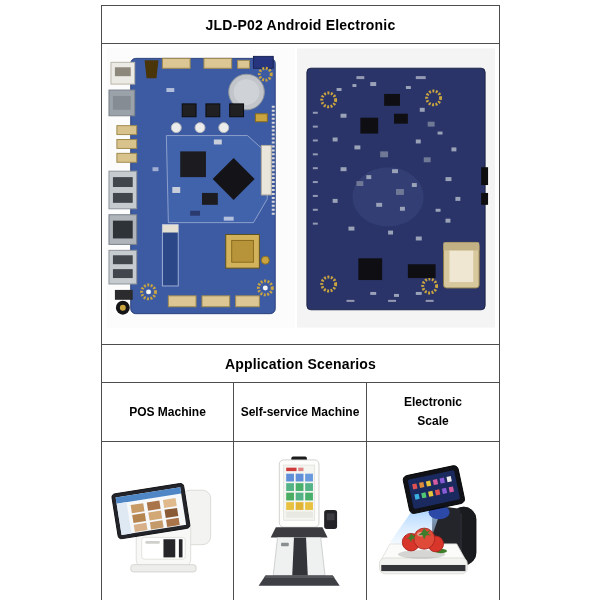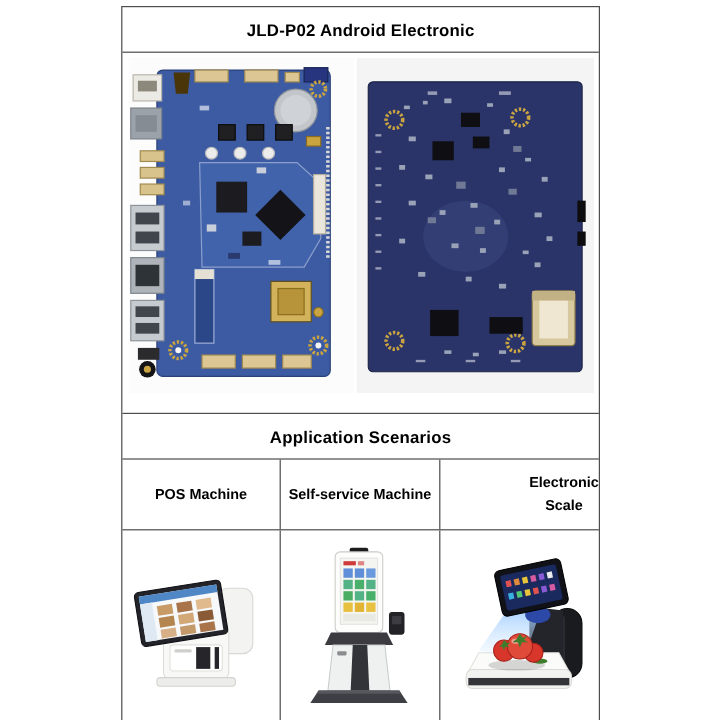--- a/index.html
+++ b/index.html
@@ -14,21 +14,21 @@
   .row { box-sizing:border-box; }
   .row-title   { height:37px; display:flex; align-items:center; justify-content:center; }
   .row-boards  { height:289px; border-top:1px solid #4d4d4d; display:flex; align-items:center; justify-content:center; gap:2px; }
   .row-section { height:38px; border-top:1px solid #4d4d4d; display:flex; align-items:center; justify-content:center;margin-top:12px; }
   .row-labels  { height:59px; border-top:1px solid #4d4d4d; display:flex; }
   .row-images  { height:161px; border-top:1px solid #4d4d4d; display:flex; }
   .page-title, .section-title { font-size:14px; font-weight:bold; letter-spacing:.2px; }
   .cell { box-sizing:border-box; display:flex; align-items:center; justify-content:center; text-align:center; }
   .c1 { width:131px; }
   .c2 { width:133px; border-left:1px solid #4d4d4d; }
-  .c3 { flex:1;      border-left:1px solid #4d4d4d;justify-content:flex-end; }
+  .c3 { flex:1;      border-left:1px solid #4d4d4d; }
   .scenario-label { font-size:12px; font-weight:bold; line-height:1.55; white-space:pre-line; }
   svg { display:block; }
 </style>
 </head>
 <body>
 
 <div class="sheet">
   <div class="tbl">
 
     <div class="row row-title">

